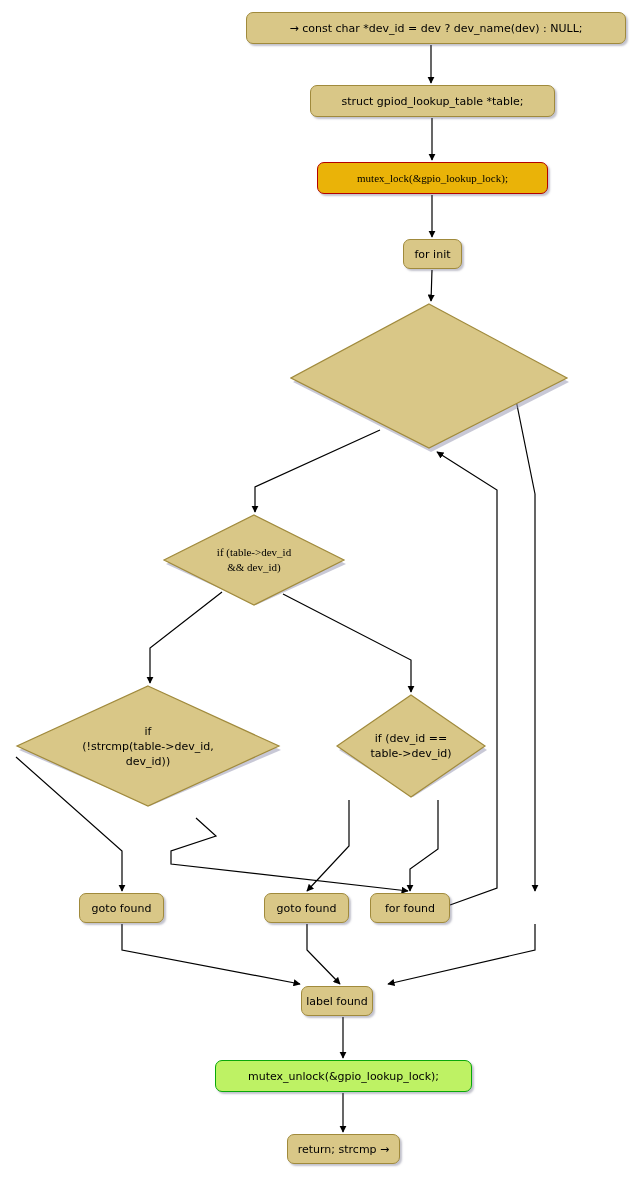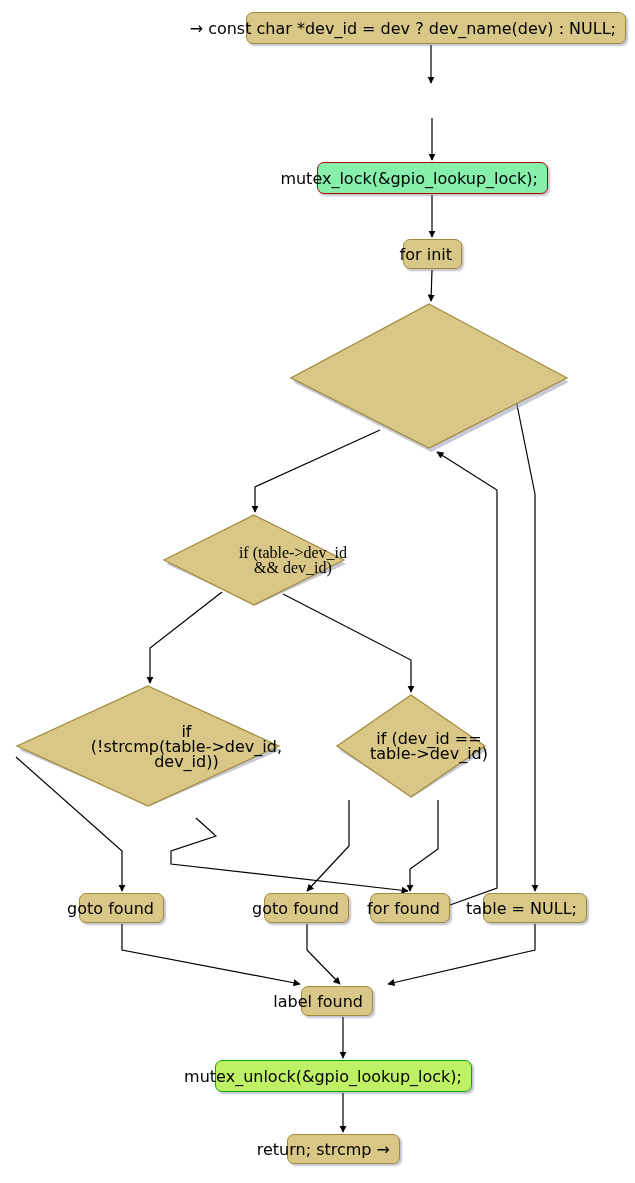--- a/index.html
+++ b/index.html
@@ -21,39 +21,40 @@
     top: 0;
     width: 635px;
     height: 1183px;
     pointer-events: none;
   }
   .node {
     position: absolute;
     box-sizing: border-box;
     display: flex;
     align-items: center;
-    justify-content: flex-end;
+    justify-content: center;
     text-align: center;
     color: #000000;
-    font-size: 16px;
+    font-size: 11px;
     line-height: 15px;
     white-space: pre;
     z-index: 3;
   }
   
   .box {
     border: 1.3px solid #A08A3C;
     border-radius: 7px;
     background: #D9C787;
     box-shadow: 2px 2px 2px rgba(80,80,110,0.35);
     padding: 3px 9px;
   }
   .box.red {
-    background: #86efac;
+    background: #eab308;
     border-color: #B30000;
+    font-family: Liberation Serif, serif;
   }
   .box.green {
     background: #bef264;
     border-color: #0AA80A;
   }
   
   .diamond {
     background: transparent;
     border: none;
     box-shadow: none;
@@ -119,20 +120,23 @@
       <path d="M 343 1017 L 343 1058"></path>
 
       <path d="M 343 1093 L 343 1132"></path>
     </g>
   </svg>
 
   <div class="node box" style="left:246px; top:12px; width:380px; height:32px;">
     <span>→ const char *dev_id = dev ? dev_name(dev) : NULL;</span>
   </div>
 
+  <div class="node box" style="left:310px; top:85px; width:245px; height:32px;">
+    <span>struct gpiod_lookup_table *table;</span>
+  </div>
 
   <div class="node box red" style="left:317px; top:162px; width:231px; height:32px;">
     <span>mutex_lock(&amp;gpio_lookup_lock);</span>
   </div>
 
   <div class="node box" style="left:403px; top:239px; width:59px; height:30px;">
     <span>for init</span>
   </div>
 
   <div class="node diamond" style="left:290px; top:303px; width:280px; height:150px;">
@@ -175,23 +179,20 @@
   </div>
 
   <div class="node box" style="left:264px; top:893px; width:85px; height:30px;">
     <span>goto found</span>
   </div>
 
   <div class="node box" style="left:370px; top:893px; width:80px; height:30px;">
     <span>for found</span>
   </div>
 
-  <div class="node box" style="left:483px; top:893px; width:104px; height:30px;">
-    <span>table = NULL;</span>
-  </div>
 
   <div class="node box" style="left:301px; top:986px; width:72px; height:30px;">
     <span>label found</span>
   </div>
 
   <div class="node box green" style="left:215px; top:1060px; width:257px; height:32px;">
     <span>mutex_unlock(&amp;gpio_lookup_lock);</span>
   </div>
 
   <div class="node box" style="left:287px; top:1134px; width:113px; height:30px;">

